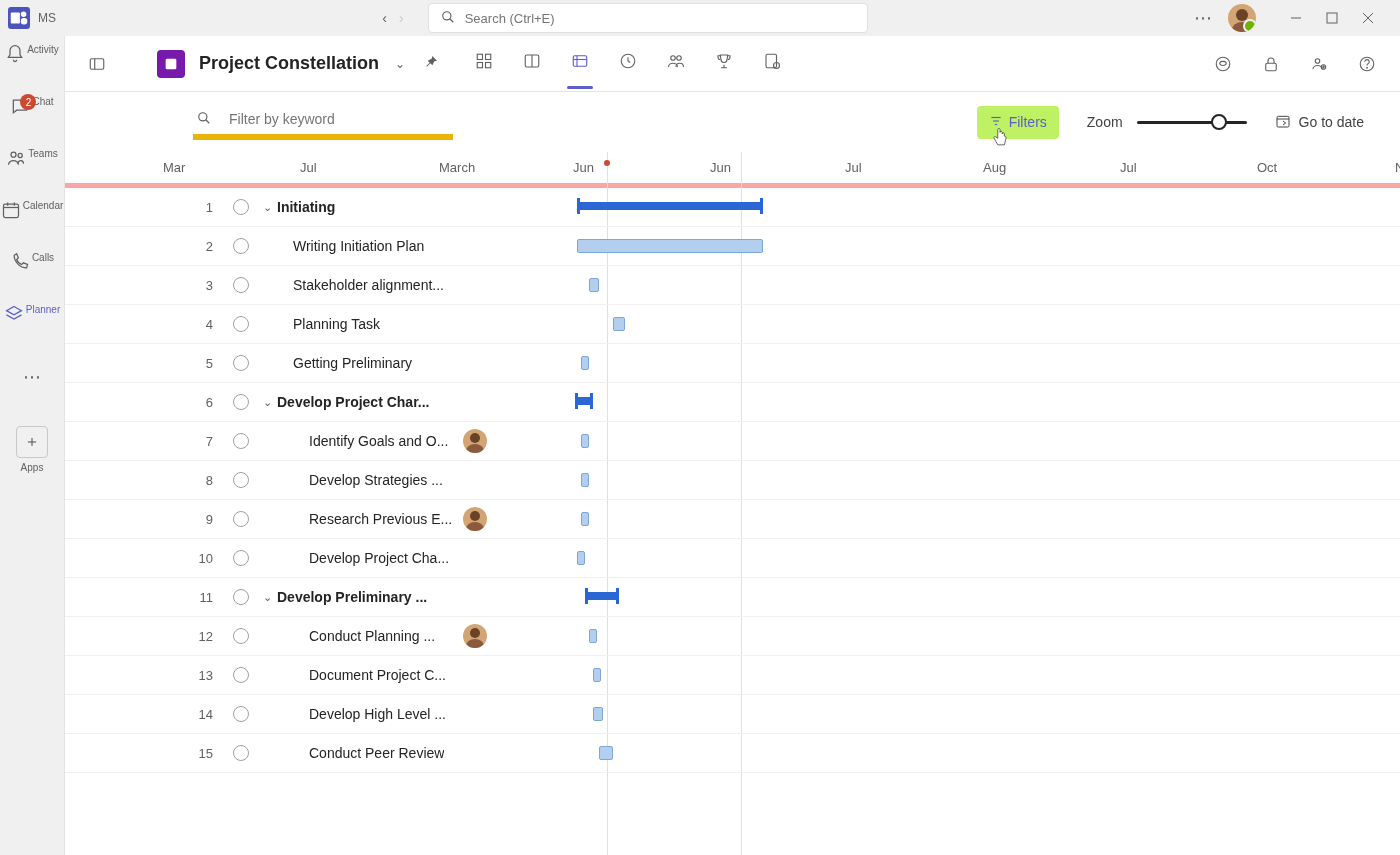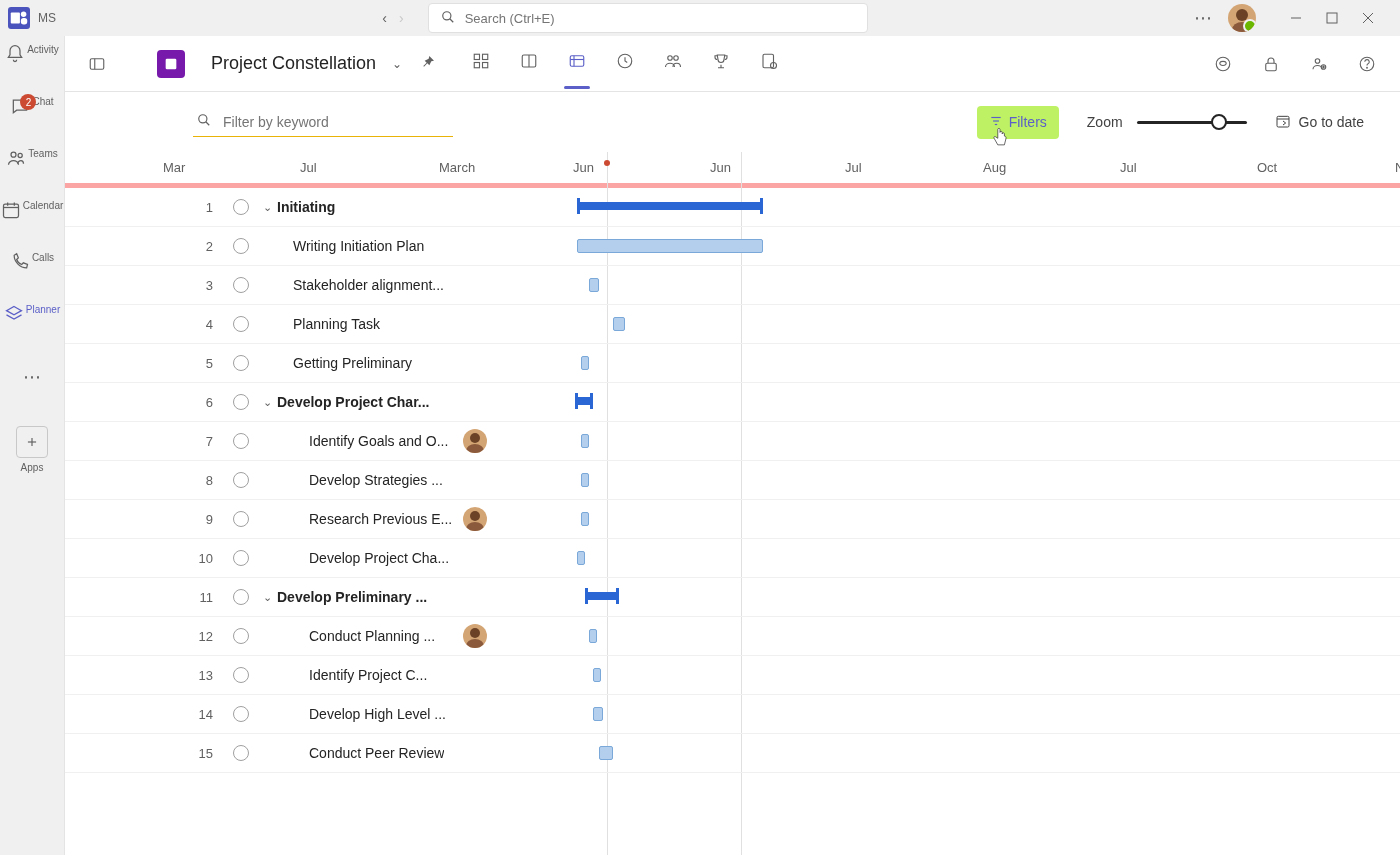--- a/index.html
+++ b/index.html
@@ -107,21 +107,21 @@
 }
 .sq-btn {
   width: 28px; height: 28px;
   display:flex; align-items:center; justify-content:center;
   color:#616161; cursor:pointer; border-radius:4px;
 }
 .proj-chip {
   width: 28px; height: 28px; background: #7719aa; border-radius: 4px;
   display:flex; align-items:center; justify-content:center; color:#fff; font-size:14px;
 }
-.proj-title { font-weight: 400; font-size: 18px; margin-left: 12px; }
+.proj-title { font-weight: 700; font-size: 18px; }
 .chev { color:#616161; font-size:12px; margin-left:2px; cursor:pointer;}
 .pin { color:#616161; cursor:pointer; margin-left:4px; margin-right: 18px;}
 .view-tabs { display:flex; gap: 22px; align-items:center;}
 .vtab {
   color:#616161; cursor:pointer; font-size:18px; position:relative;
   padding: 14px 4px;
 }
 .vtab.active { color:#5b5fc7; }
 .vtab.active::after {
   content:""; position:absolute; bottom:0; left:0; right:0; height:3px;
@@ -132,22 +132,22 @@
 
 
 .toolbar {
   height: 60px;
   display: flex;
   align-items: center;
   padding: 0 36px 0 36px;
   gap: 24px;
 }
 .filter-input {
-  display:flex; align-items:center; gap:12px;
-  border-bottom: 1px solid #eab308; padding: 6px 4px; width: 260px;
+  display:flex; align-items:center; gap:18px;
+  border-bottom: 6px solid #eab308; padding: 6px 4px; width: 260px;
 }
 .filter-input .sicon { color:#616161; font-size:14px;}
 .filter-input input { border:none; outline:none; flex:1; font-size:14px; color:#616161; background:transparent;}
 .toolbar-right { margin-left:auto; display:flex; align-items:center; gap:28px;}
 .filters-btn {
   display:flex; align-items:flex-start; gap:6px; color:#5b5fc7; cursor:pointer;
   background:#bef264; padding:8px 12px; border-radius:4px; position:relative;
 }
 .zoom-wrap { display:flex; align-items:center; gap:14px; color:#424242;}
 .slider { position:relative; width:110px; height:16px;}
@@ -541,21 +541,21 @@
             <span class="row-title indent2">Conduct Planning ...</span>
             <span class="row-avatar"><svg viewBox="0 0 24 24">
                 <circle cx="12" cy="9" r="5" fill="#6b4226"></circle>
                 <ellipse cx="12" cy="22" rx="9" ry="7" fill="#8b5a3c"></ellipse>
               </svg></span>
             <div class="gbar task" style="top: 12px; left: 524px; width: 8px;"></div>
           </div>
           <div class="task-row">
             <span class="row-num">13</span>
             <span class="row-circle"></span>
-            <span class="row-title indent2">Identify Project C...</span>
+            <span class="row-title indent2">Document Project C...</span>
             <div class="gbar task" style="top: 12px; left: 528px; width: 8px;"></div>
           </div>
           <div class="task-row">
             <span class="row-num">14</span>
             <span class="row-circle"></span>
             <span class="row-title indent2">Develop High Level ...</span>
             <div class="gbar task" style="top: 12px; left: 528px; width: 10px;"></div>
           </div>
           <div class="task-row">
             <span class="row-num">15</span>

